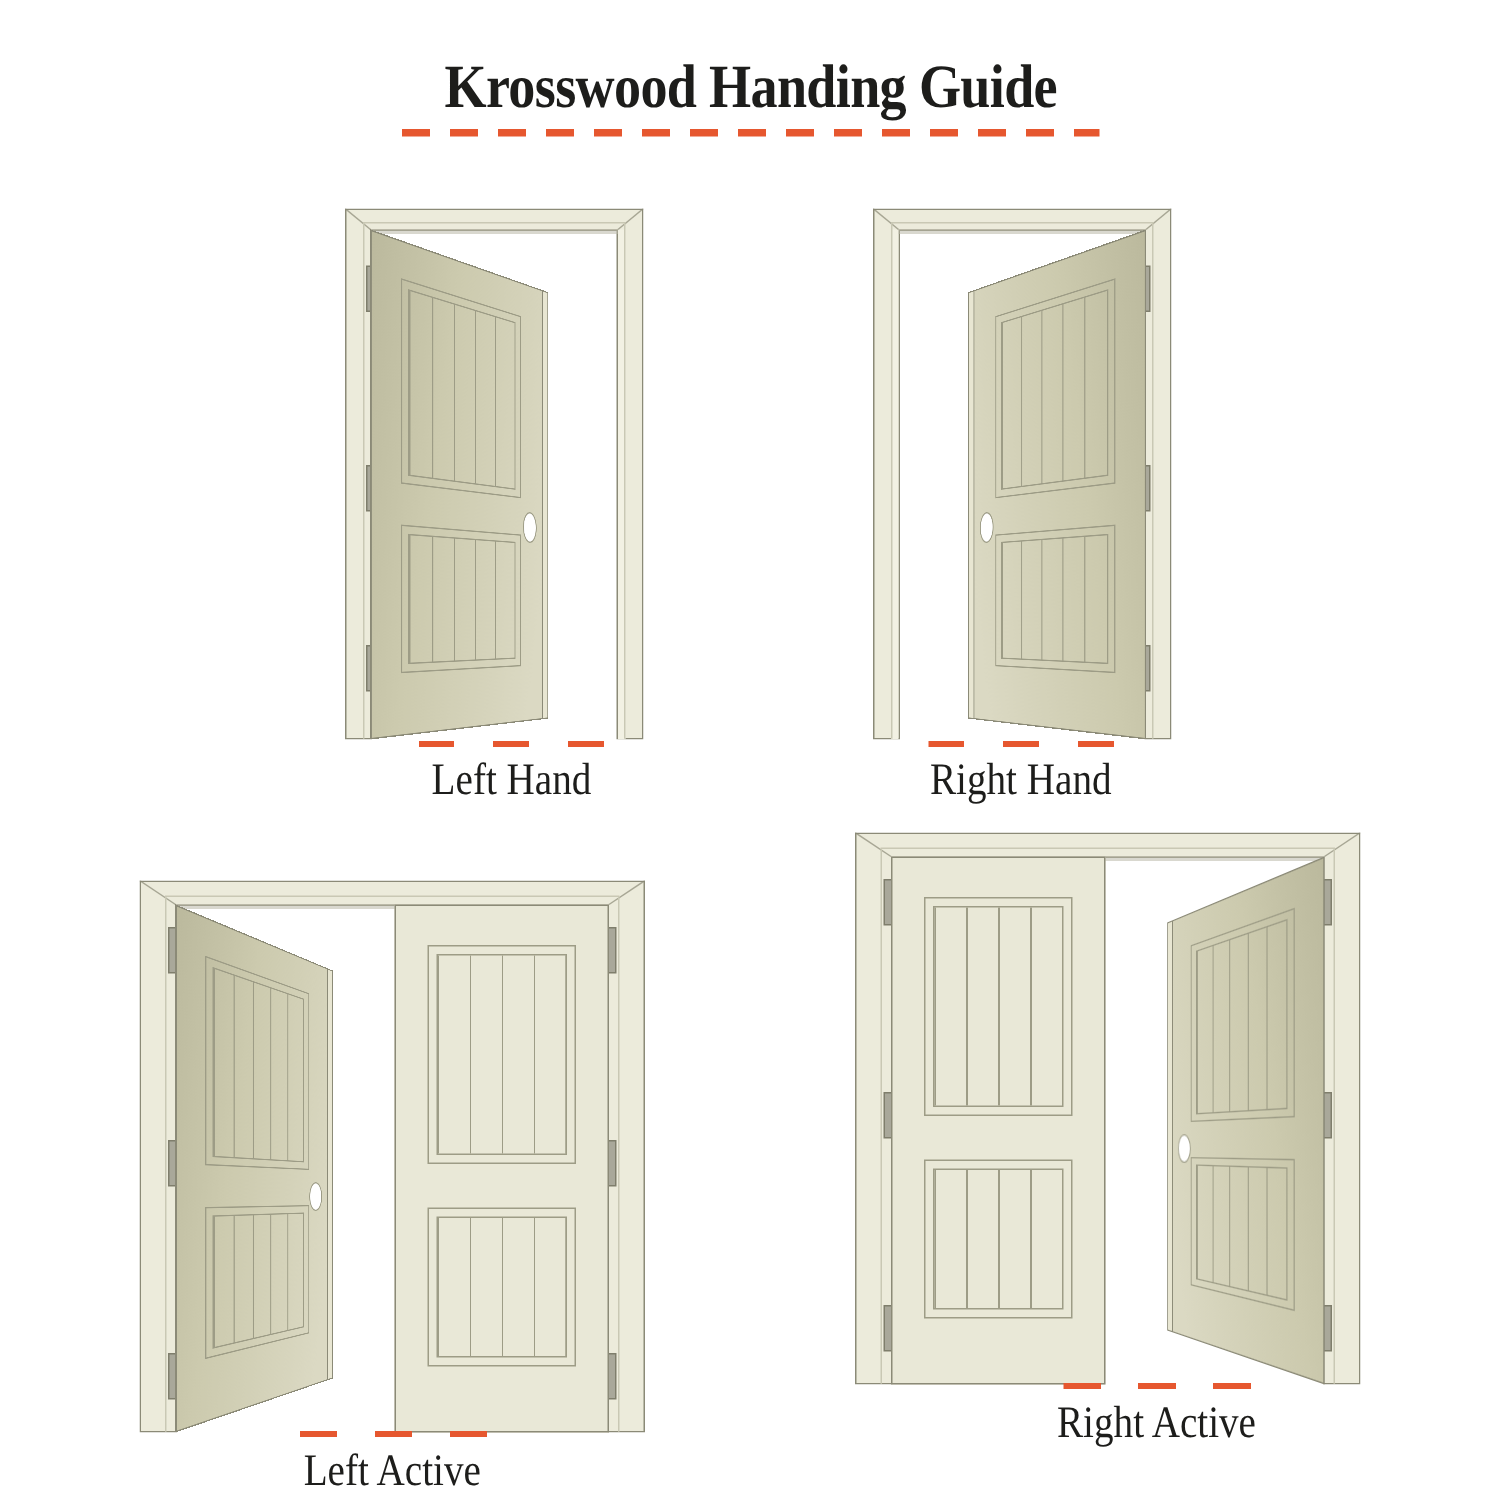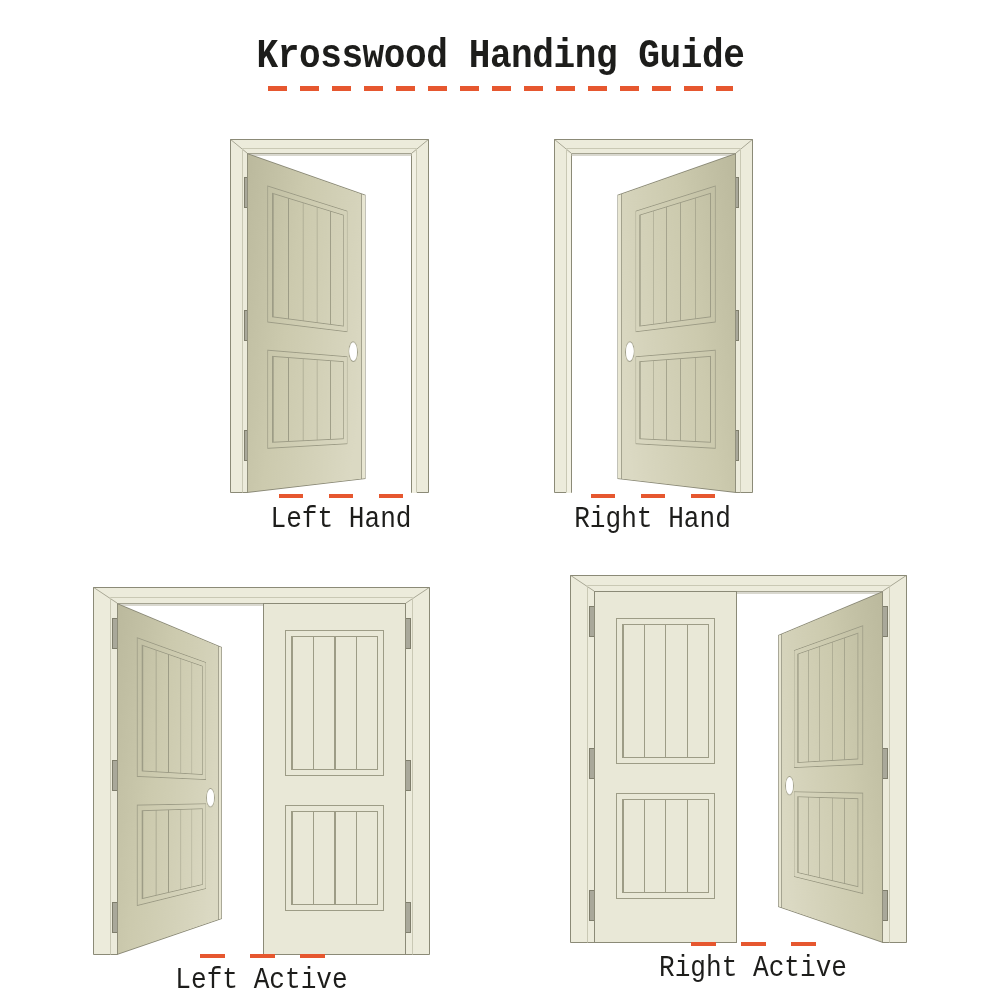--- a/index.html
+++ b/index.html
@@ -19,21 +19,21 @@
     --hinge:#a9a89a;
     --hinge-outline:#7f7e6c;
     --knob:#ffffff;
     --background:#ffffff;
   }
   html,body{margin:0;padding:0;}
   body{background:var(--background);}
   .stage{
     position:relative;width:1001px;height:1001px;overflow:hidden;
     background:var(--background);
-    font-family:Liberation Mono, monospace;color:var(--text);
+    font-family:Liberation Serif, serif;color:var(--text);
   }
   .title{
     position:absolute;left:0;right:0;top:33px;margin:0;
     text-align:center;font-size:41px;font-weight:700;letter-spacing:-0.5px;
     transform:scaleX(0.88);transform-origin:50% 0;
     color:var(--text);
   }
   .dashrow{
     position:absolute;height:5px;
     background:repeating-linear-gradient(90deg,var(--accent) 0 19px,transparent 19px 32px);
@@ -127,21 +127,21 @@
             <div class="field"></div>
           </div>
         <div class="edge"></div>
         <div class="knob"></div>
       </div>
     </div>
     <div class="fig-dashes"></div>
     <figcaption class="caption">Left Hand</figcaption>
   </figure>
 
-  <figure class="fig single" style="left:554px;top:139px;width:197px;height:404px;">
+  <figure class="fig single" style="left:582px;top:139px;width:197px;height:404px;">
     <svg class="mirrored-frame" width="199" height="354" viewBox="0 0 199 354">
       <path d="M0.5,0.5 H198.5 V353.5 H181.5 V14.5 H17.5 V353.5 H0.5 Z" style="fill:var(--frame);stroke:var(--frame-outline);stroke-width:1;"></path>
       <rect x="182" y="14" width="5" height="340" style="fill:var(--reveal-light);"></rect>
       <rect x="17" y="14" width="165" height="3" style="fill:var(--reveal-dark);opacity:0.55;"></rect>
       <g style="stroke:var(--frame-outline);stroke-width:1;opacity:0.7;">
         <line x1="0" y1="0" x2="17" y2="14"></line>
         <line x1="199" y1="0" x2="182" y2="14"></line>
       </g>
       <path d="M12.5,353.5 V9.5 H186.5 V353.5" style="fill:none;stroke:var(--frame-bead);stroke-width:1;"></path>
       <g style="fill:var(--hinge);stroke:var(--hinge-outline);stroke-width:1;">
@@ -201,21 +201,21 @@
             <div class="field"></div>
           </div>
         <div class="edge"></div>
         <div class="knob"></div>
       </div>
     </div>
     <div class="fig-dashes"></div>
     <figcaption class="caption">Left Active</figcaption>
   </figure>
 
-  <figure class="fig dbl" style="left:570px;top:575px;width:366px;height:420px;">
+  <figure class="fig dbl" style="left:570px;top:555px;width:366px;height:420px;padding-left:36px;">
     <svg class="mirrored-frame" width="337" height="368" viewBox="0 0 337 368">
       <path d="M0.5,0.5 H336.5 V367.5 H312.5 V16.5 H24.5 V367.5 H0.5 Z" style="fill:var(--frame);stroke:var(--frame-outline);stroke-width:1;"></path>
       <rect x="24" y="16" width="289" height="3" style="fill:var(--reveal-dark);opacity:0.55;"></rect>
       <g style="stroke:var(--frame-outline);stroke-width:1;opacity:0.7;">
         <line x1="0" y1="0" x2="24" y2="16"></line>
         <line x1="337" y1="0" x2="313" y2="16"></line>
       </g>
       <path d="M17.5,367.5 V10.5 H319.5 V367.5" style="fill:none;stroke:var(--frame-bead);stroke-width:1;"></path>
       <g style="fill:var(--hinge);stroke:var(--hinge-outline);stroke-width:1;">
         <rect x="19.5" y="31.5" width="5" height="30"></rect>

